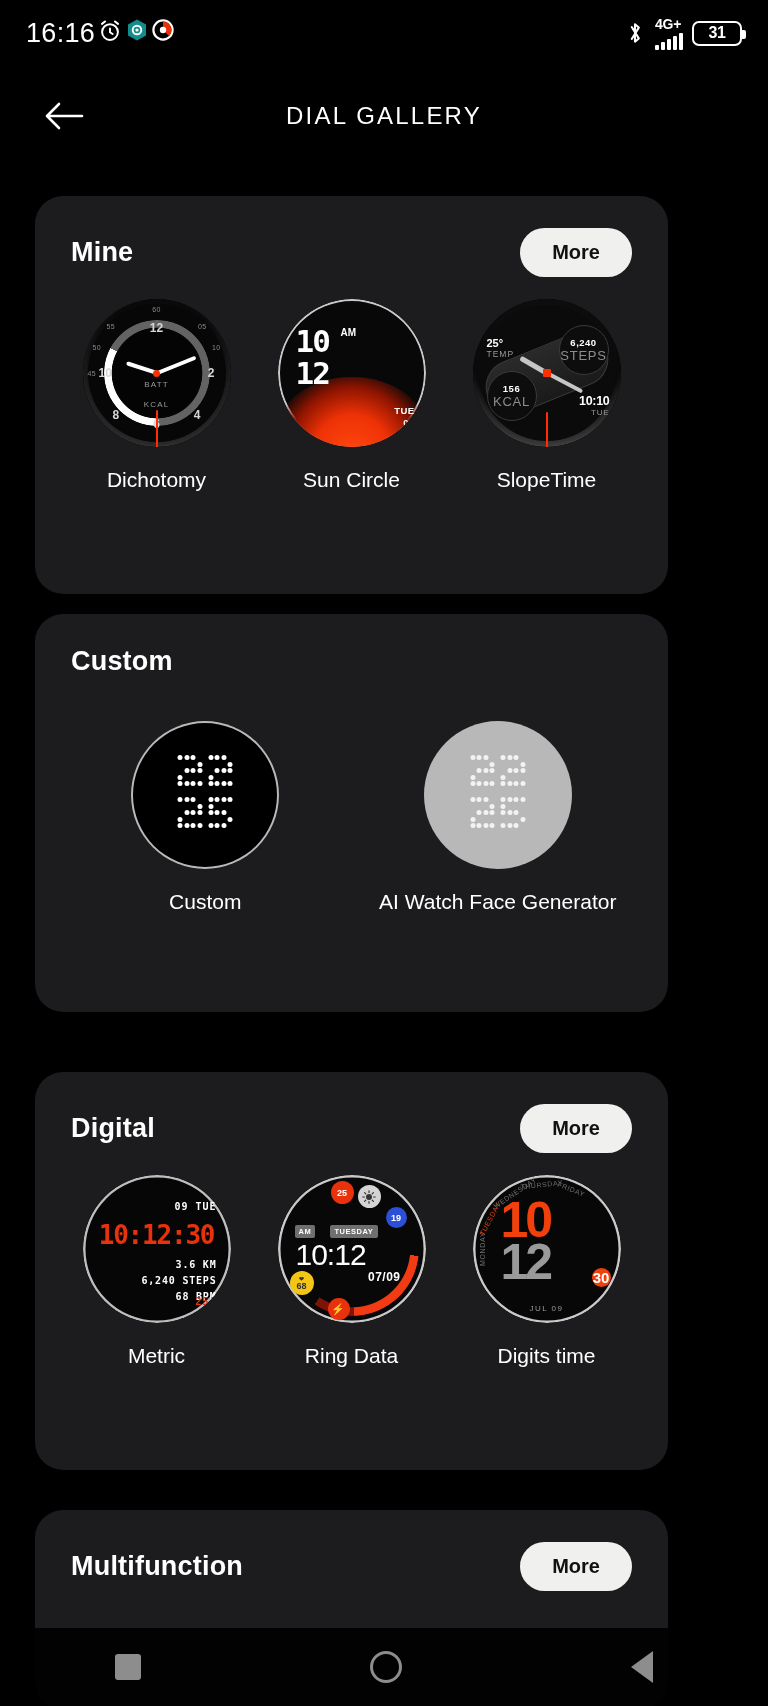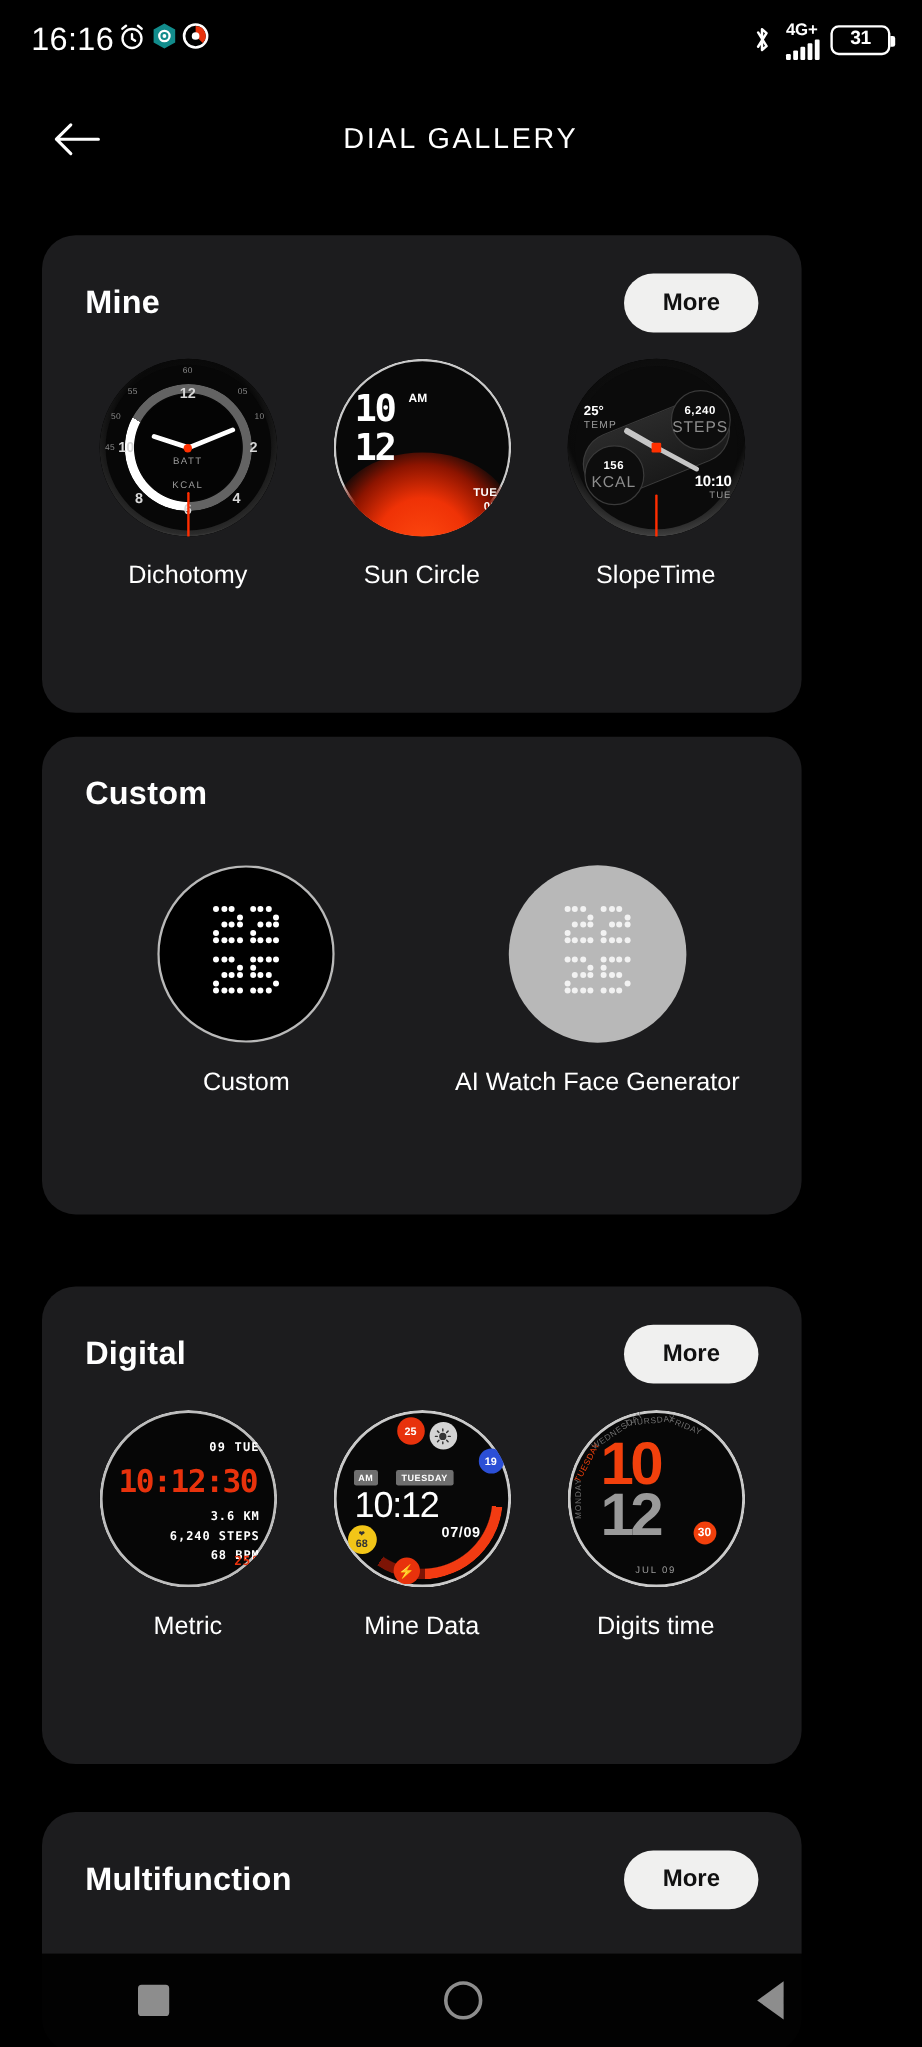--- a/index.html
+++ b/index.html
@@ -179,22 +179,22 @@
   .rd-day { position:absolute; left:52px; top:50px; background:#6f6f6f; color:#fff;
             font-size:7.5px; font-weight:700; padding:2px 5px; border-radius:2px; letter-spacing:.5px;}
   .rd-time { position:absolute; left:18px; top:63px; color:#fff; font-size:30px; font-weight:400; letter-spacing:-1px;}
   .rd-date { position:absolute; right:25px; top:95px; color:#fff; font-size:12px; font-weight:700; letter-spacing:.5px;}
 
   
   .dt-bg { position:absolute; inset:0; border-radius:50%; background:#070707; box-shadow:0 0 0 2.5px #c9c9c9 inset; }
   .dt-h { position:absolute; left:28px; top:20px; color:#f2400c; font-size:50px; font-weight:700; letter-spacing:-3px; line-height:1;}
   .dt-m { position:absolute; left:28px; top:62px; color:#9a9a9a; font-size:50px; font-weight:700; letter-spacing:-3px; line-height:1;}
   .dt-date { position:absolute; left:0; right:0; bottom:10px; text-align:center; color:#9a9a9a; font-size:8px; letter-spacing:1.5px;}
-  .dt-bub { position:absolute; right:24px; bottom:36px; width:19px; height:19px; border-radius:50%;
-            background:#f2400c; color:#fff; font-size:10px; font-weight:700;
+  .dt-bub { position:absolute; right:10px; bottom:36px; width:19px; height:19px; border-radius:50%;
+            background:#f2400c; color:#fff; font-size:15px; font-weight:700;
             display:flex; align-items:center; justify-content:center;}
   .dow { position:absolute; left:0; top:0; width:100%; height:100%; }
   .dow span {
     position:absolute; left:50%; top:6px; transform-origin:50% 68px;
     font-size:7px; letter-spacing:.6px; color:#6f6f6f; white-space:nowrap;
     margin-left:-20px; width:40px; text-align:center;
   }
   .dow span.active { color:#f2400c; }
 
   
@@ -630,37 +630,37 @@
               <span>25</span>
             </div>
             <div class="bub" style="left:80px;top:10px;width:23px;height:23px;background:#d4d4d4;">
               <svg width="14" height="14" viewBox="0 0 14 14">
                 <circle cx="7" cy="7" r="3" fill="#333"></circle>
                 <g stroke="#333" stroke-width="1.2" stroke-linecap="round">
                   <path d="M7 .8v1.6M7 11.6v1.6M.8 7h1.6M11.6 7h1.6M2.6 2.6l1.2 1.2M10.2 10.2l1.2 1.2M11.4 2.6l-1.2 1.2M3.8 10.2l-1.2 1.2"></path>
                 </g>
               </svg>
             </div>
-            <div class="bub" style="right:6px;top:32px;width:21px;height:21px;background:#2b4fd6;">
+            <div class="bub" style="right:19px;top:32px;width:21px;height:21px;background:#2b4fd6;">
               <span>19</span>
             </div>
             <div class="bub" style="left:12px;bottom:28px;width:24px;height:24px;background:#f2c517;color:#333;flex-direction:column;line-height:1;">
               <span style="font-size:6px;">❤</span>
               <span style="font-size:9px;">68</span>
             </div>
             <div class="bub" style="left:50px;bottom:3px;width:22px;height:22px;background:#e8320c;">
               <span style="font-size:11px;">⚡</span>
             </div>
 
             <span class="rd-ampm">AM</span>
             <span class="rd-day">TUESDAY</span>
             <span class="rd-time">10:12</span>
             <span class="rd-date">07/09</span>
           </div>
-          <div class="face-label">Mine Data</div>
+          <div class="face-label">Ring Data</div>
         </div>
 
         <div class="face-cell">
           <div class="wf">
             <div class="dt-bg"></div>
             <div class="dow">
               <span style="transform:rotate(-90deg);">MONDAY</span>
               <span class="active" style="transform:rotate(-62deg);">TUESDAY</span>
               <span style="transform:rotate(-34deg);">WEDNESDAY</span>
               <span style="transform:rotate(-6deg);">THURSDAY</span>

